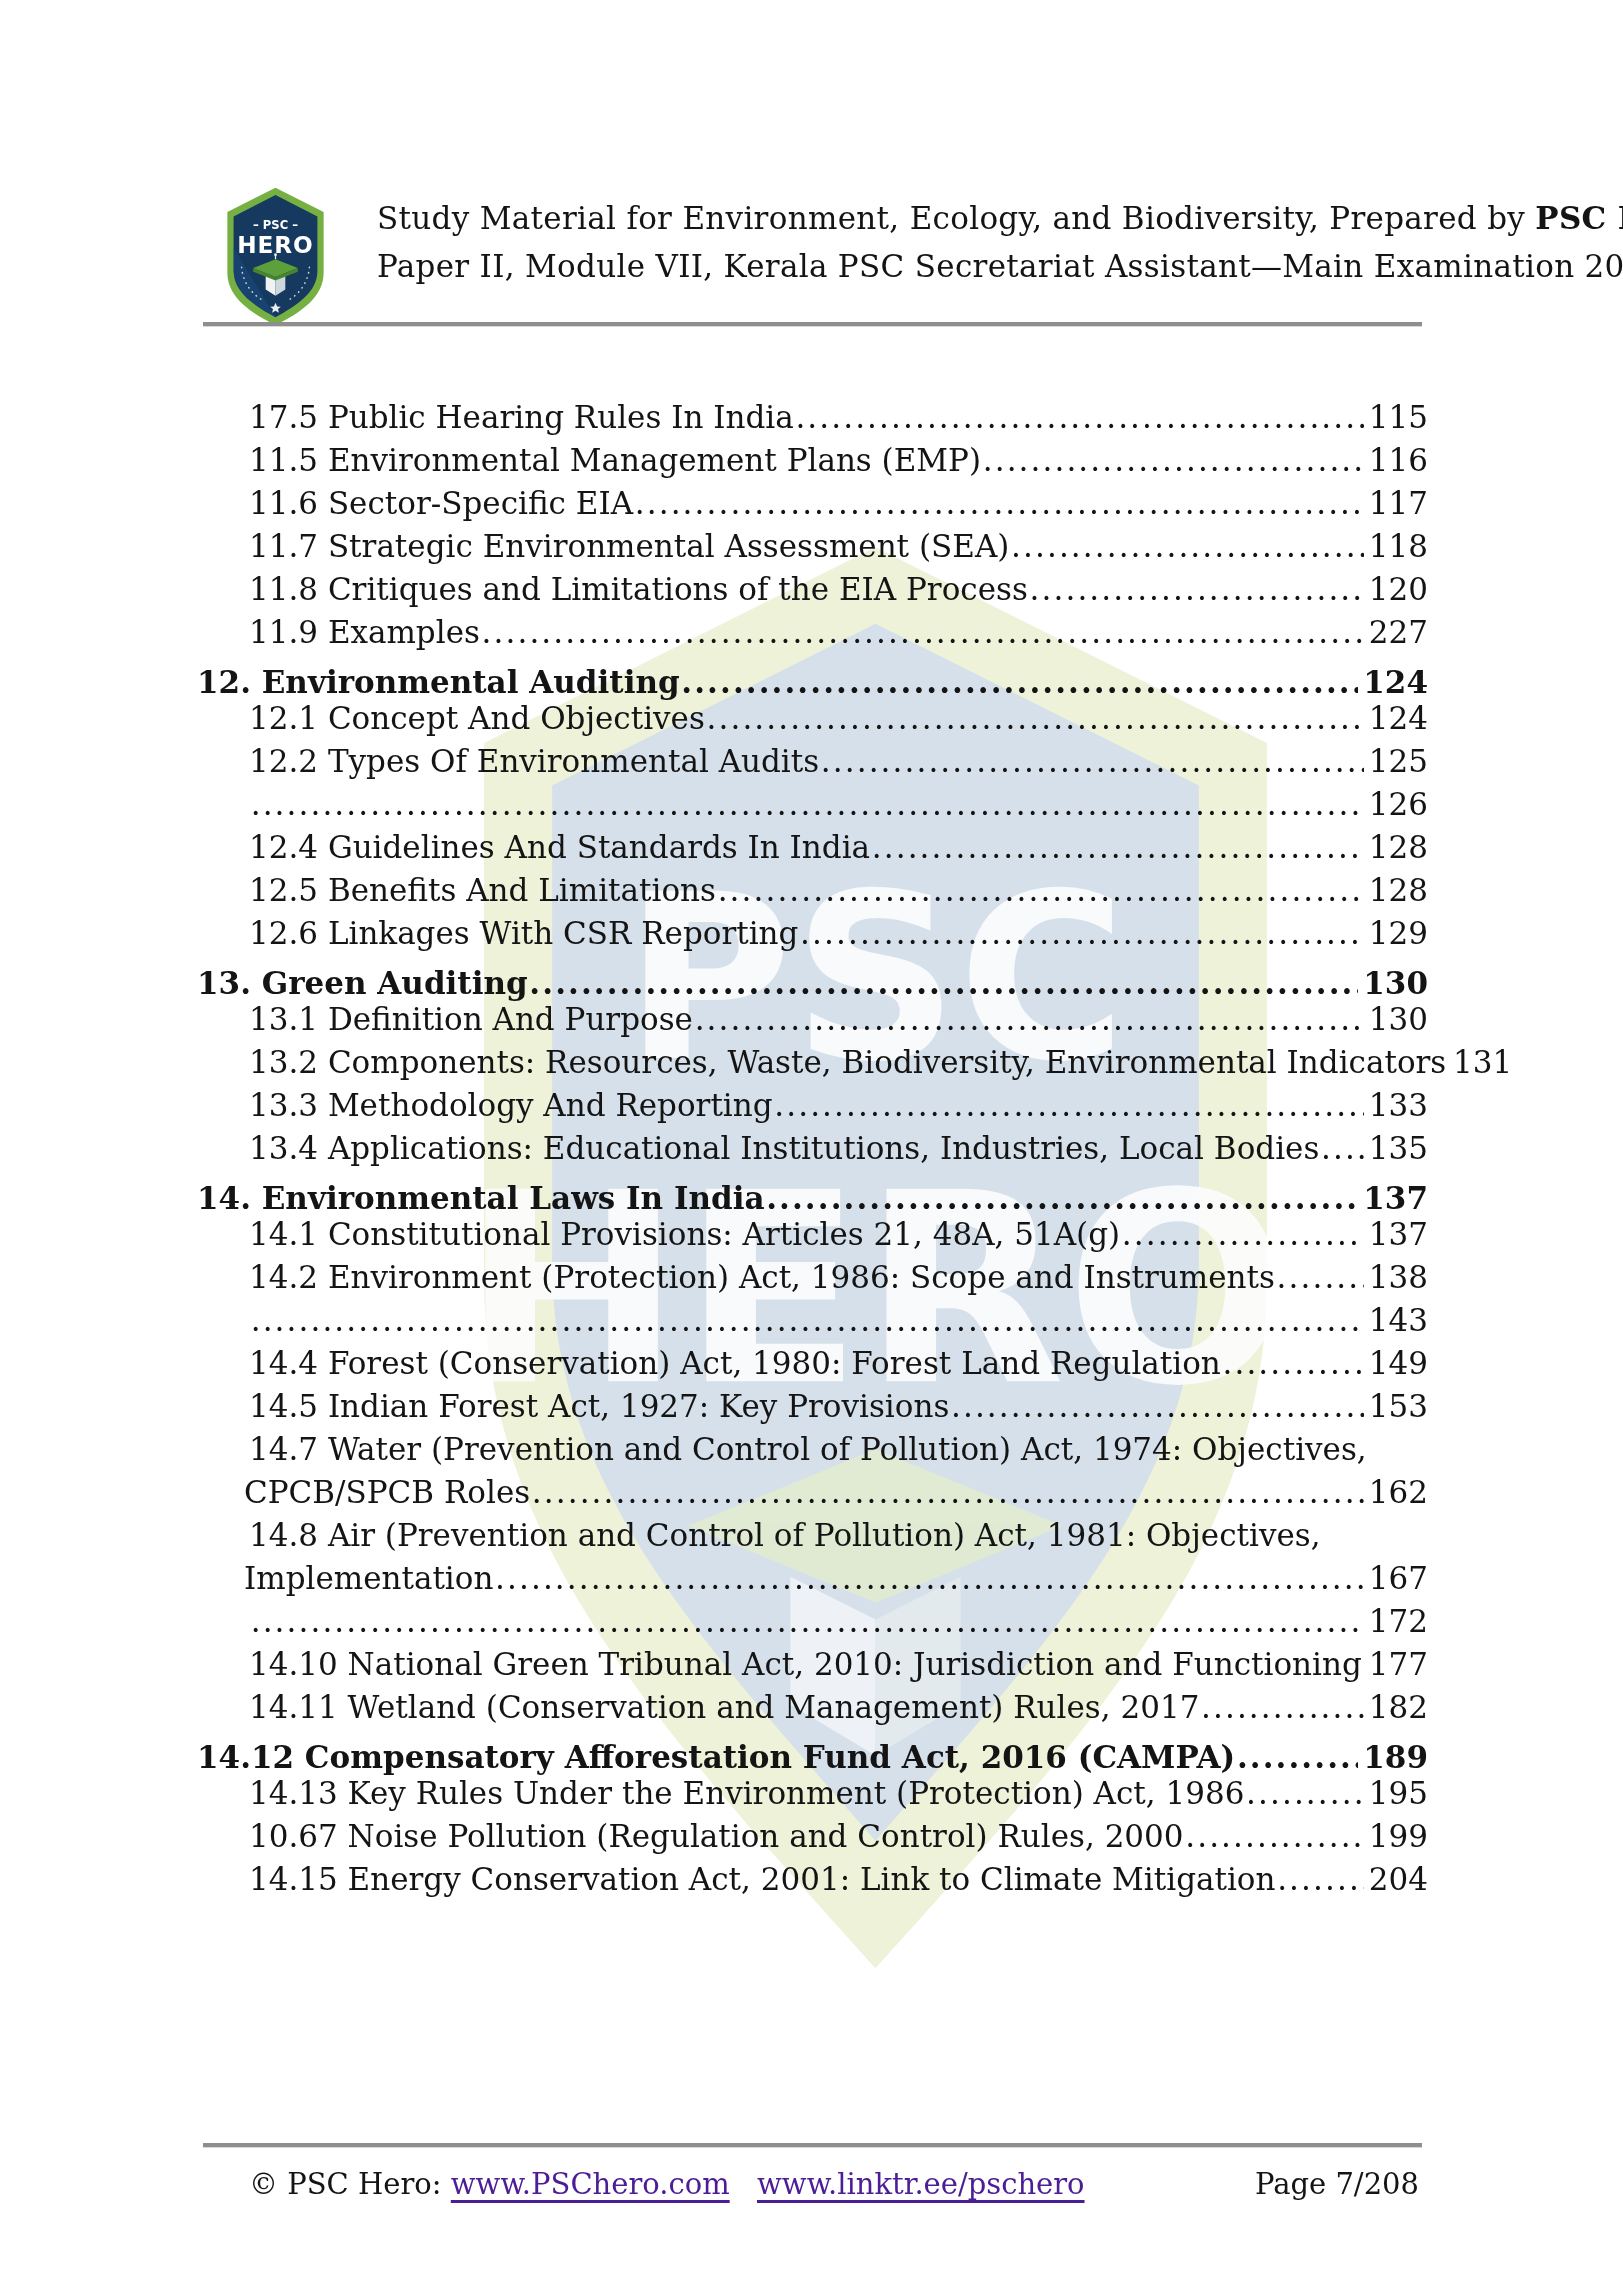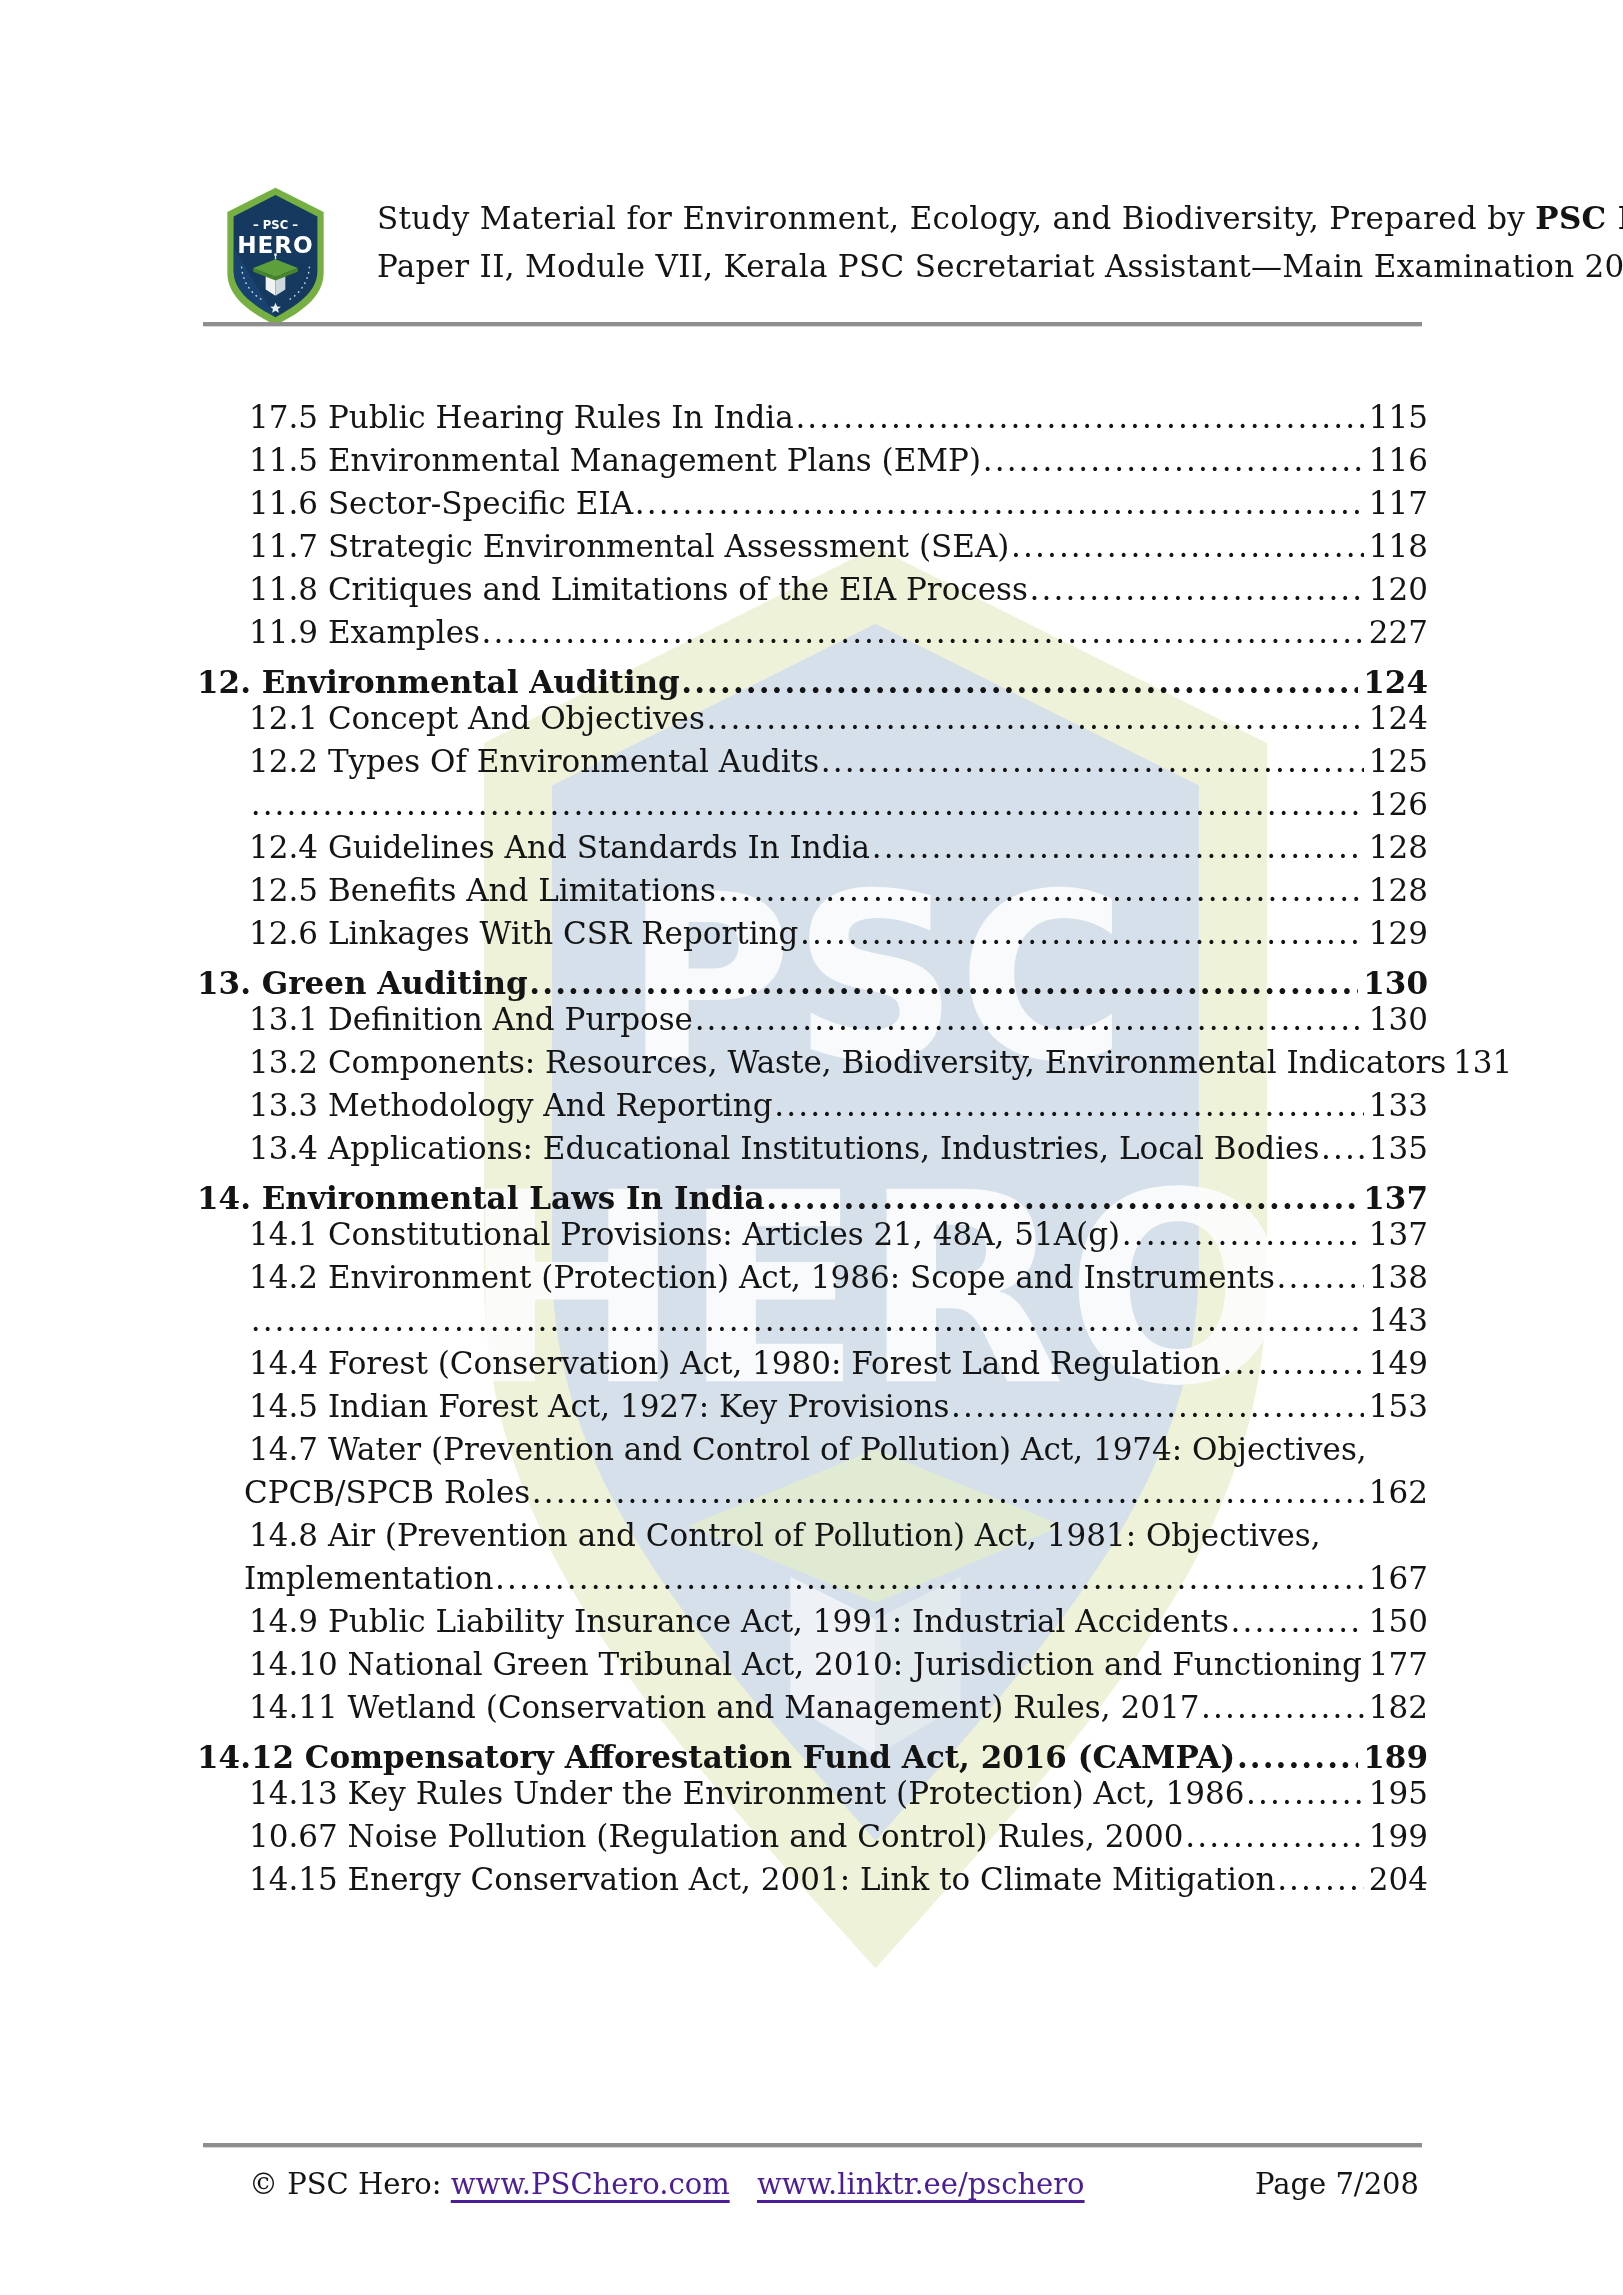--- a/index.html
+++ b/index.html
@@ -205,23 +205,22 @@
       </div>
       <div class="toc-line sub">
         <span class="toc-text">14.8 Air (Prevention and Control of Pollution) Act, 1981: Objectives,</span>
       </div>
       <div class="toc-line cont">
         <span class="toc-text">Implementation</span>
         <span class="leader">............................................................................................................................................................................................................................................................................................................</span>
         <span class="toc-page">167</span>
       </div>
       <div class="toc-line sub">
-        <span class="toc-text">14.9 Public Liability Insurance Act, 1991: Industrial Accidents</span>
-        <span class="leader">............................................................................................................................................................................................................................................................................................................</span>
-        <span class="toc-page">150</span>
+        <span class="leader">............................................................................................................................................................................................................................................................................................................</span>
+        <span class="toc-page">172</span>
       </div>
       <div class="toc-line sub">
         <span class="toc-text">14.10 National Green Tribunal Act, 2010: Jurisdiction and Functioning</span>
         <span class="leader">............................................................................................................................................................................................................................................................................................................</span>
         <span class="toc-page">177</span>
       </div>
       <div class="toc-line sub">
         <span class="toc-text">14.11 Wetland (Conservation and Management) Rules, 2017</span>
         <span class="leader">............................................................................................................................................................................................................................................................................................................</span>
         <span class="toc-page">182</span>

